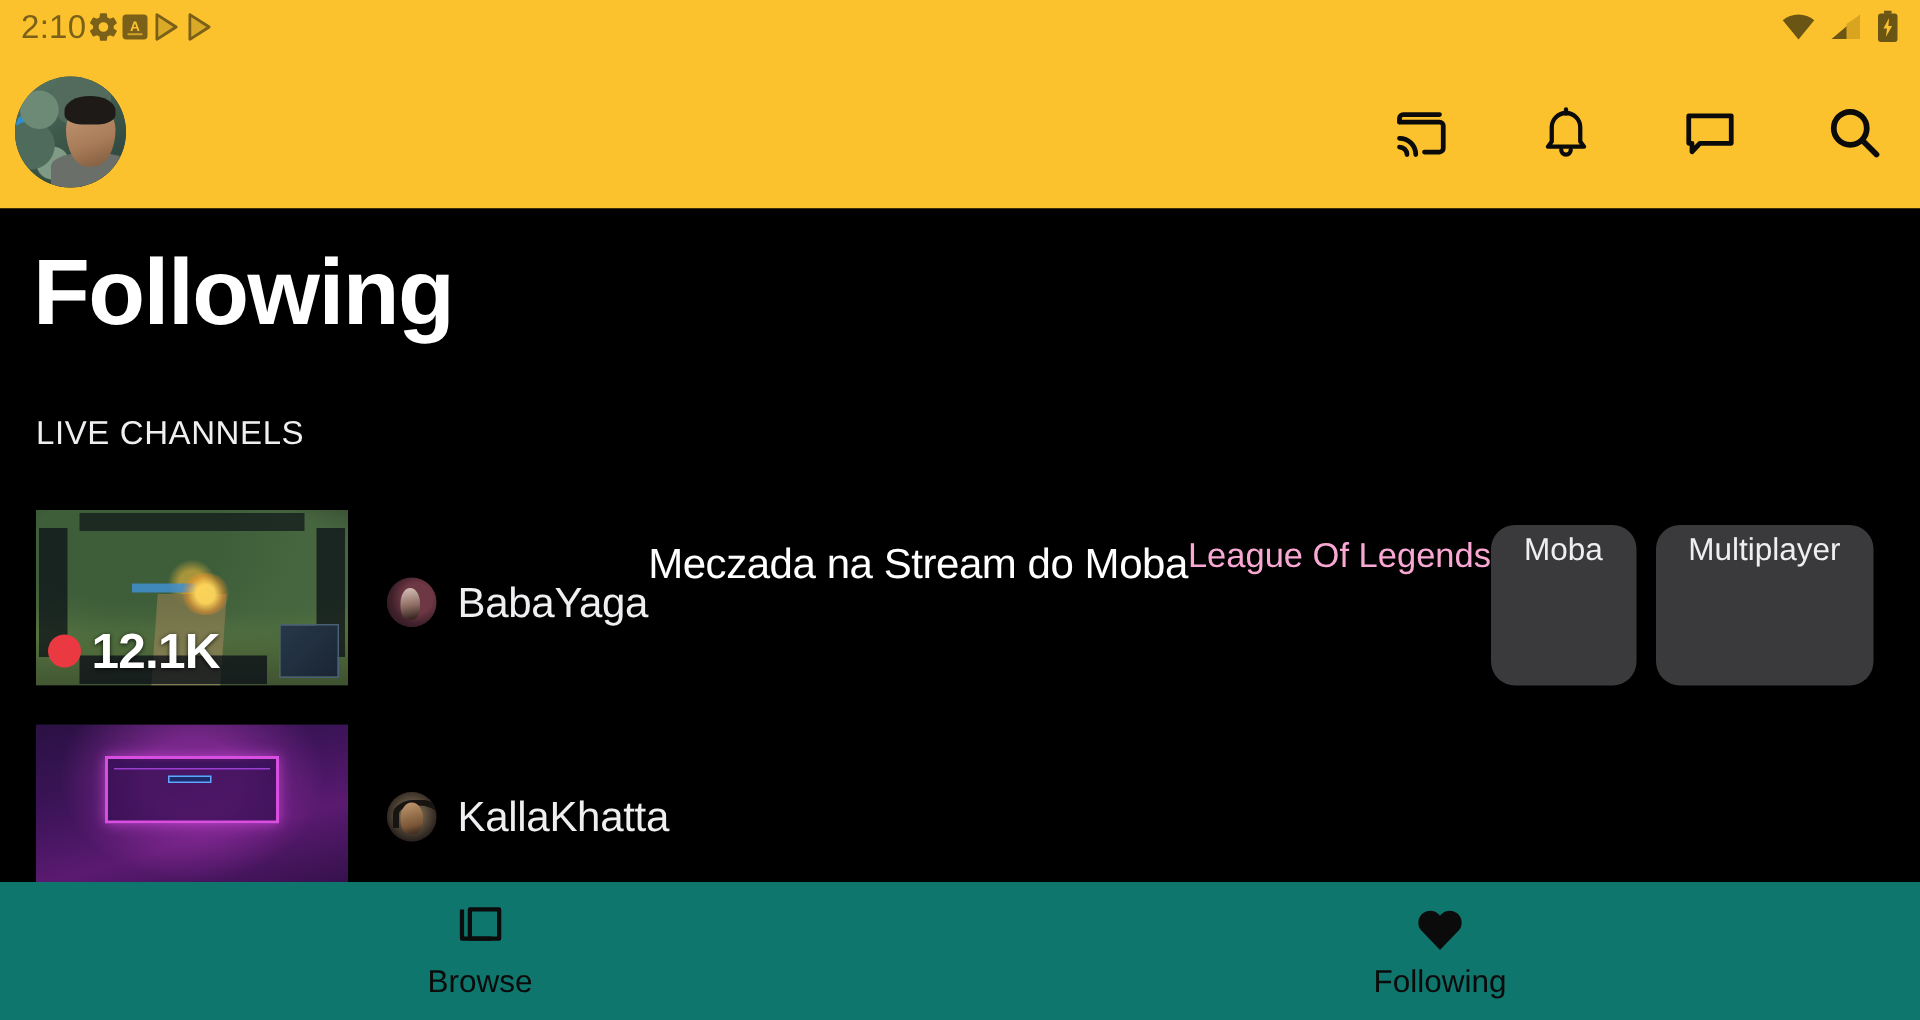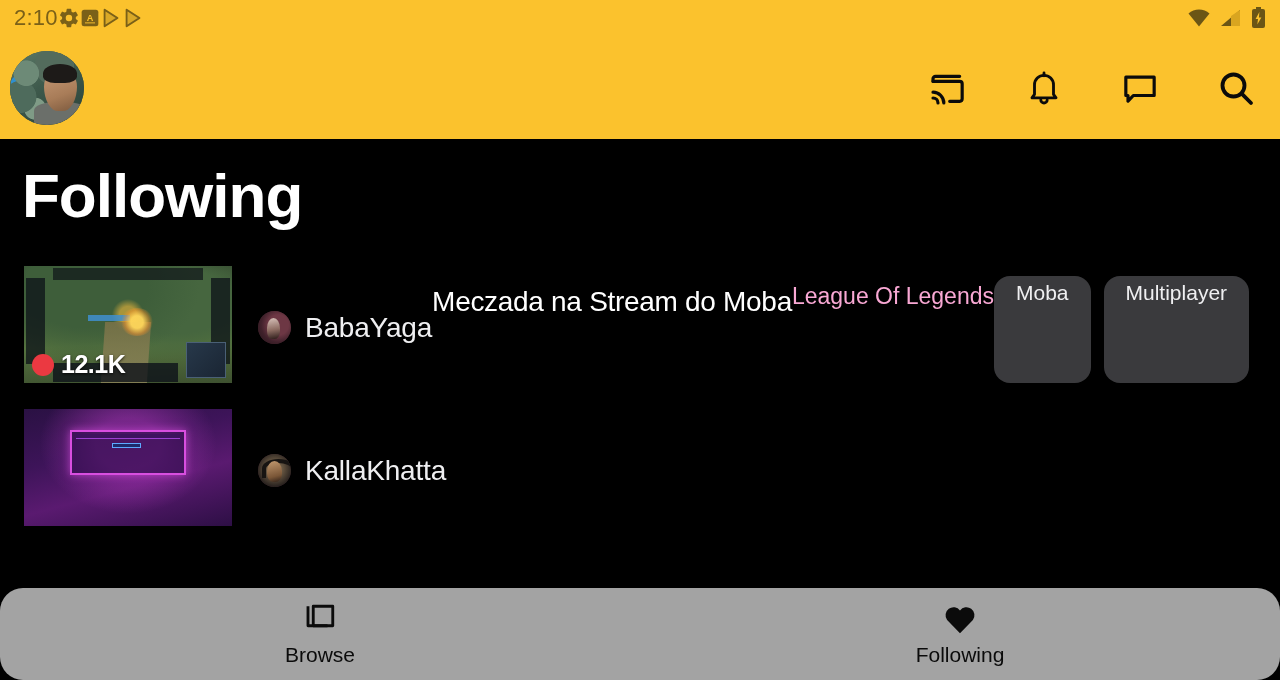--- a/index.html
+++ b/index.html
@@ -203,21 +203,21 @@
   .live-badge {
     position: absolute; left: 8px; bottom: 4px;
     display: flex; align-items: center; gap: 7px;
   }
   .live-dot {
     width: 22px; height: 22px; border-radius: 50%;
     background: #EB3941;
     flex: none;
   }
   .viewers {
-    color: #fff; font-size: 25px; font-weight: bold;
+    color: #fff; font-size: 33px; font-weight: bold;
     letter-spacing: -.5px;
     text-shadow: 0 1px 3px rgba(0,0,0,.8);
   }
   .stream-info {
     padding-left: 26px;
     min-width: 0;
     display: flex; flex-direction: row;
     padding-top: 6px;
   }
   .chan-line {
@@ -273,22 +273,22 @@
     color: #efeff1;
     font-size: 21px;
     border-radius: 16px;
     padding: 5px 22px;
   }
 
   
   .bottomnav {
     position: absolute; left: 0; bottom: 0;
     width: 1280px; height: 92px;
-    background: #a3a3a3;
-    display: flex; align-items: center; border-radius: 23px;
+    background: #0f766e;
+    display: flex; align-items: center;
   }
   .nav-item {
     flex: 1;
     display: flex; flex-direction: column;
     align-items: center; justify-content: center;
     gap: 6px;
     cursor: pointer;
   }
   .nav-label {
     color: #0b0b0b;
@@ -384,20 +384,21 @@
         <svg width="40" height="40" viewBox="0 0 24 24" fill="none" stroke="#0b0b0b" stroke-width="2.3" stroke-linecap="round">
           <circle cx="10.5" cy="10.5" r="6.6"></circle>
           <path d="M15.4 15.4 L21 21"></path>
         </svg>
       </div>
     </div>
   </div>
 
   <div class="content">
     <div class="page-title">Following</div>
+    <div class="section-head">LIVE CHANNELS</div>
 
     <div class="stream-list">
 
       <div class="stream-row">
         <div class="thumb">
           <div class="thumb-lol">
             <div class="lol-path"></div>
             <div class="lol-topbar"></div>
             <div class="lol-hud-l"></div>
             <div class="lol-hud-r"></div>

